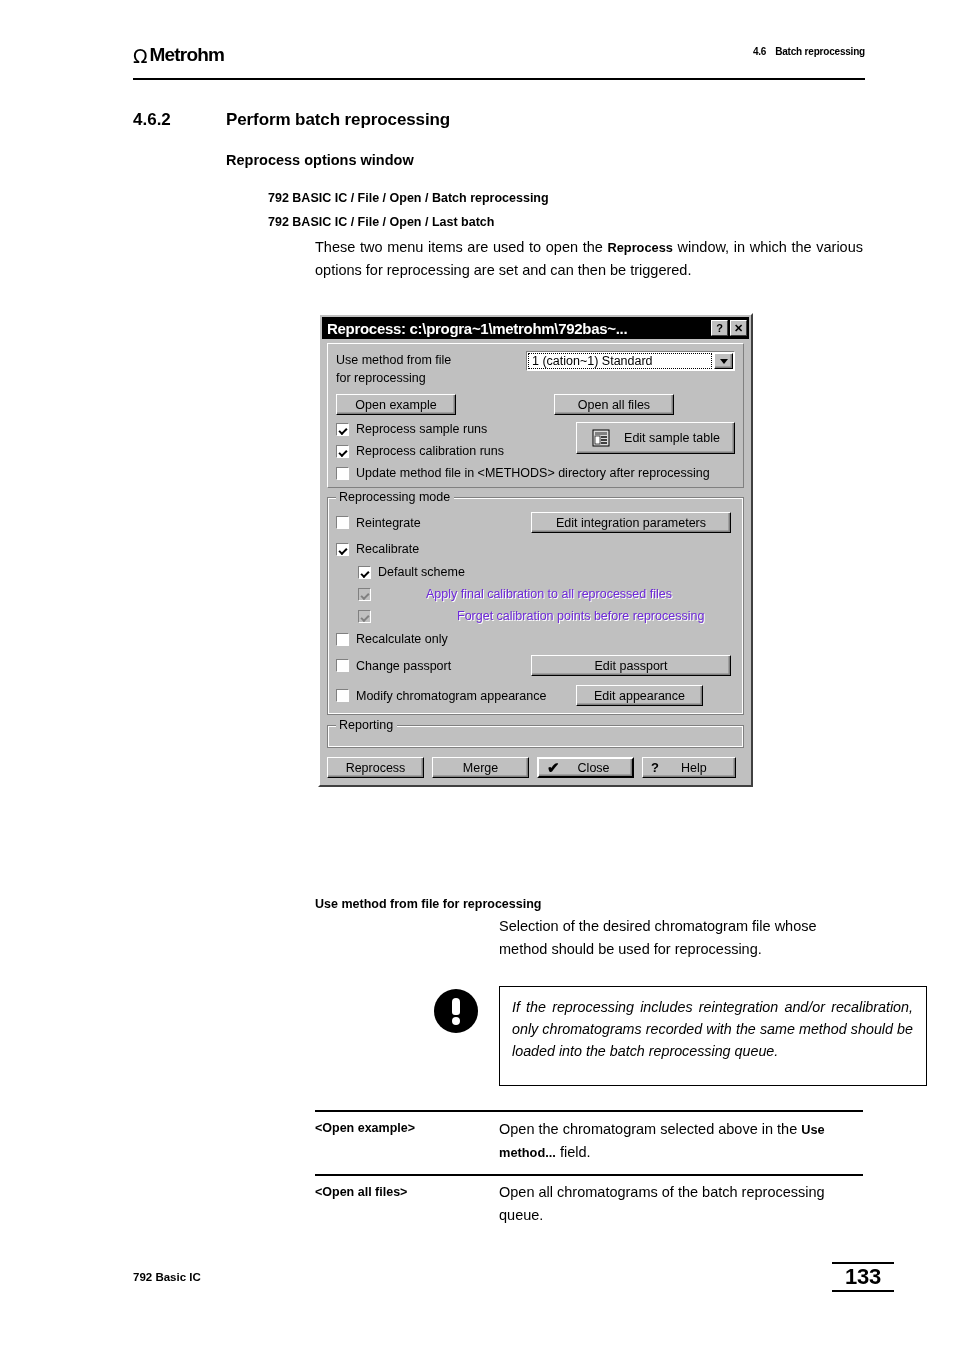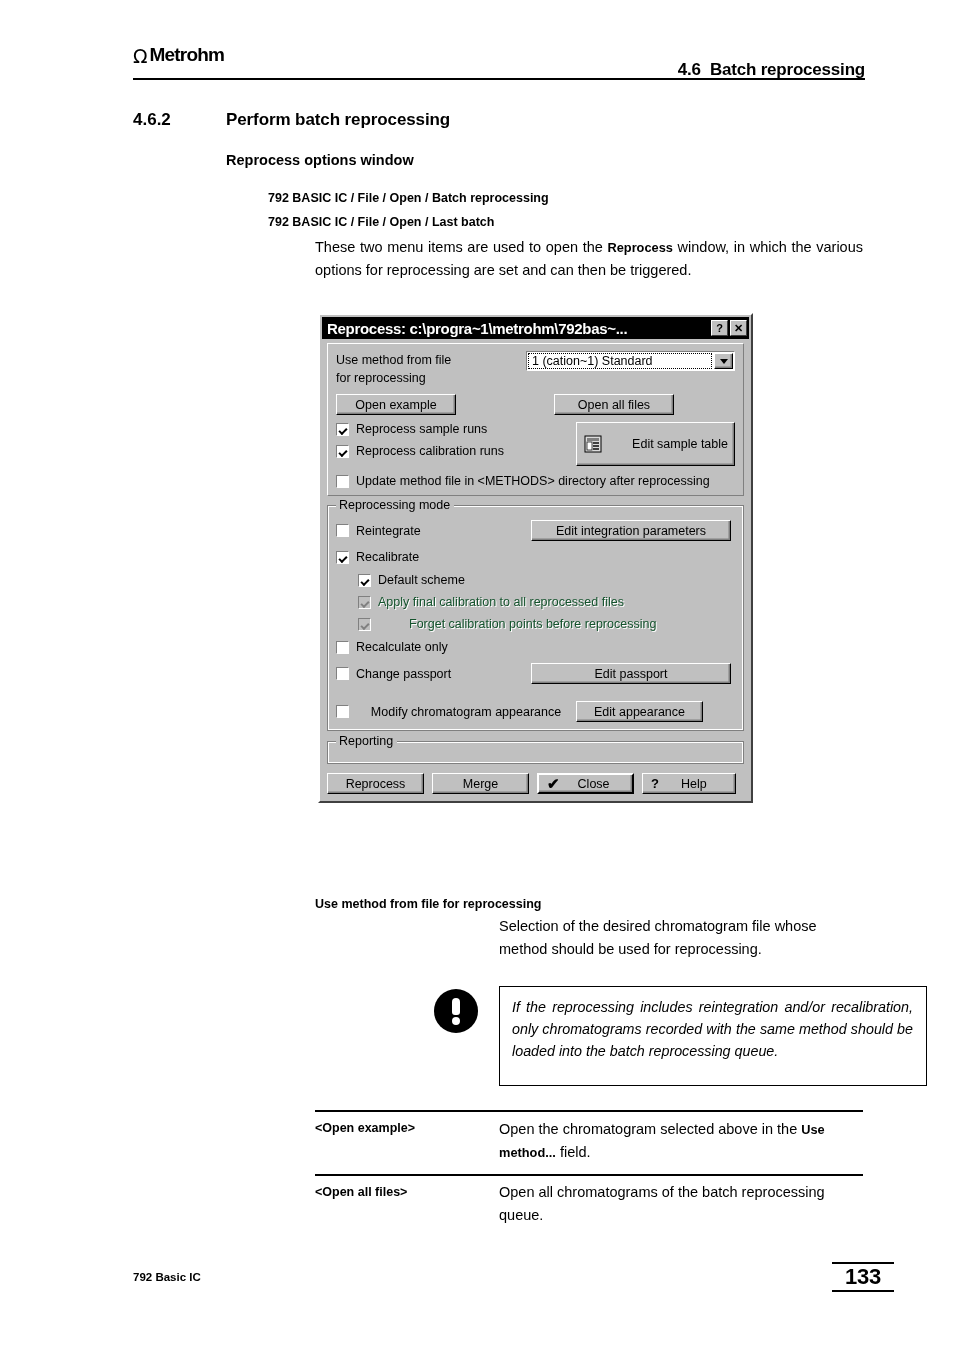--- a/index.html
+++ b/index.html
@@ -42,22 +42,22 @@
   }
   .logo-text {
     font-size: 19px;
     font-weight: bold;
     letter-spacing: -0.8px;
     font-family: "Liberation Sans", sans-serif;
   }
   .header-right {
     position: absolute;
     right: 0;
-    top: 16px;
-    font-size: 17px;
+    top: 2px;
+    font-size: 10px;
     font-weight: bold;
     letter-spacing: -0.2px;
   }
   .header-right .hnum { margin-right: 9px; }
   .header-rule {
     position: absolute;
     left: 133px;
     top: 78px;
     width: 732px;
     height: 2px;
@@ -219,21 +219,21 @@
     height: 2px;
     border-left: 2px solid #000;
     border-bottom: 2px solid #000;
     transform: rotate(-45deg);
     width: 6px;
     height: 3px;
   }
   .cb.dim { background: #c0c0c0; }
   .cb.dim.checked::after { border-color: #808080; }
   .cb-label { font-size: 12.5px; white-space: nowrap; }
-  .cb-label.dim { color: #14532d; text-shadow: 1px 1px 0 #ffffff; }
+  .cb-label.dim { color: #6d28d9; text-shadow: 1px 1px 0 #ffffff; margin-left: 48px; }
 
   
   .btn {
     background: #c0c0c0;
     border-top: 1.5px solid #ffffff;
     border-left: 1.5px solid #ffffff;
     border-right: 1.5px solid #000000;
     border-bottom: 1.5px solid #000000;
     box-shadow: inset -1.5px -1.5px 0 0 #808080;
     box-sizing: border-box;
@@ -462,21 +462,21 @@
         <div style="flex:0 0 auto; width:240px;">
           <div class="row">
             <span class="cb checked"></span>
             <span class="cb-label">Reprocess sample runs</span>
           </div>
           <div class="row" style="margin-top:8px;align-items:center;">
             <span class="cb checked"></span>
             <span class="cb-label">Reprocess calibration runs</span>
           </div>
         </div>
-        <div class="btn" style="width:165px; height:44px; justify-content:space-between; padding-left:7px;">
+        <div class="btn" style="width:165px; height:32px; justify-content:center; padding-left:7px;">
           <svg class="sample-icon" viewBox="0 0 18 18">
             <rect x="1" y="1" width="16" height="16" fill="#dcdcdc" stroke="#000" stroke-width="1"></rect>
             <rect x="3" y="3" width="12" height="3" fill="#808080"></rect>
             <rect x="3" y="7" width="5" height="8" fill="#ffffff" stroke="#000" stroke-width="0.7"></rect>
             <rect x="9" y="7" width="6" height="2" fill="#404040"></rect>
             <rect x="9" y="10" width="6" height="2" fill="#404040"></rect>
             <rect x="9" y="13" width="6" height="2" fill="#404040"></rect>
           </svg>
           <span>Edit sample table</span>
         </div>
@@ -521,21 +521,21 @@
         <span class="cb"></span>
         <span class="cb-label">Recalculate only</span>
       </div>
 
       <div class="row" style="margin-top:9px;">
         <span class="cb"></span>
         <span class="cb-label" style="width:175px;">Change passport</span>
         <div class="btn" style="width:200px;">Edit passport</div>
       </div>
 
-      <div class="row" style="margin-top:17px;text-align:center;">
+      <div class="row" style="margin-top:9px;">
         <span class="cb"></span>
         <span class="cb-label" style="width:220px;">Modify chromatogram appearance</span>
         <div class="btn" style="width:127px;">Edit appearance</div>
       </div>
     </div>
 
     <div class="groupbox" style="padding-bottom:7px; margin-top:10px;">
       <div class="group-legend">Reporting</div>
     </div>
 

